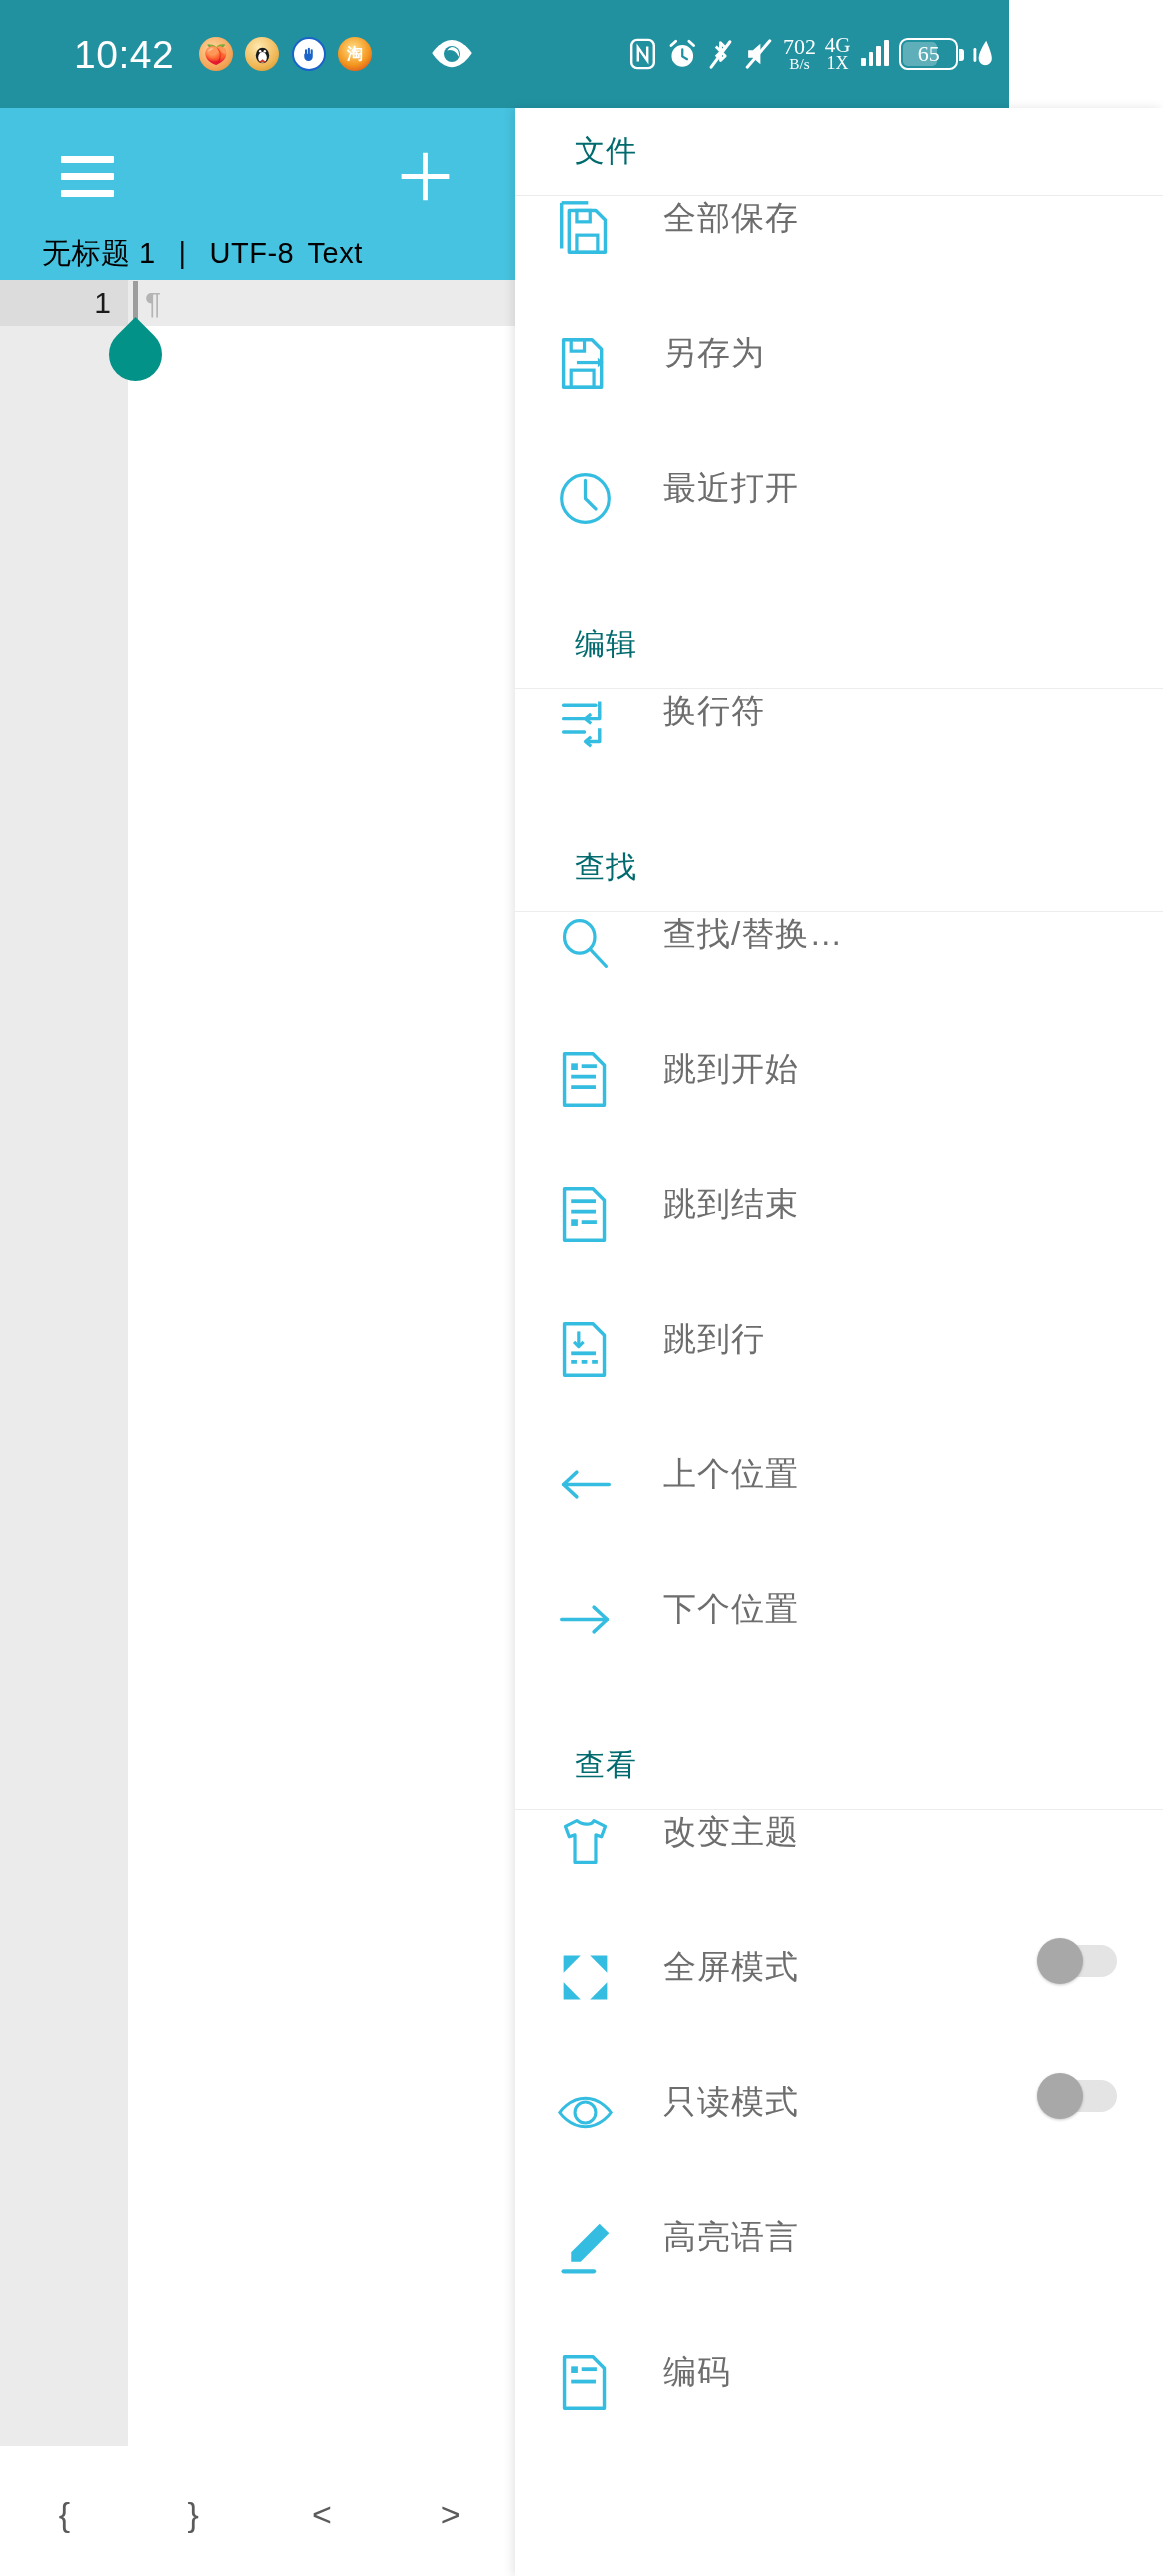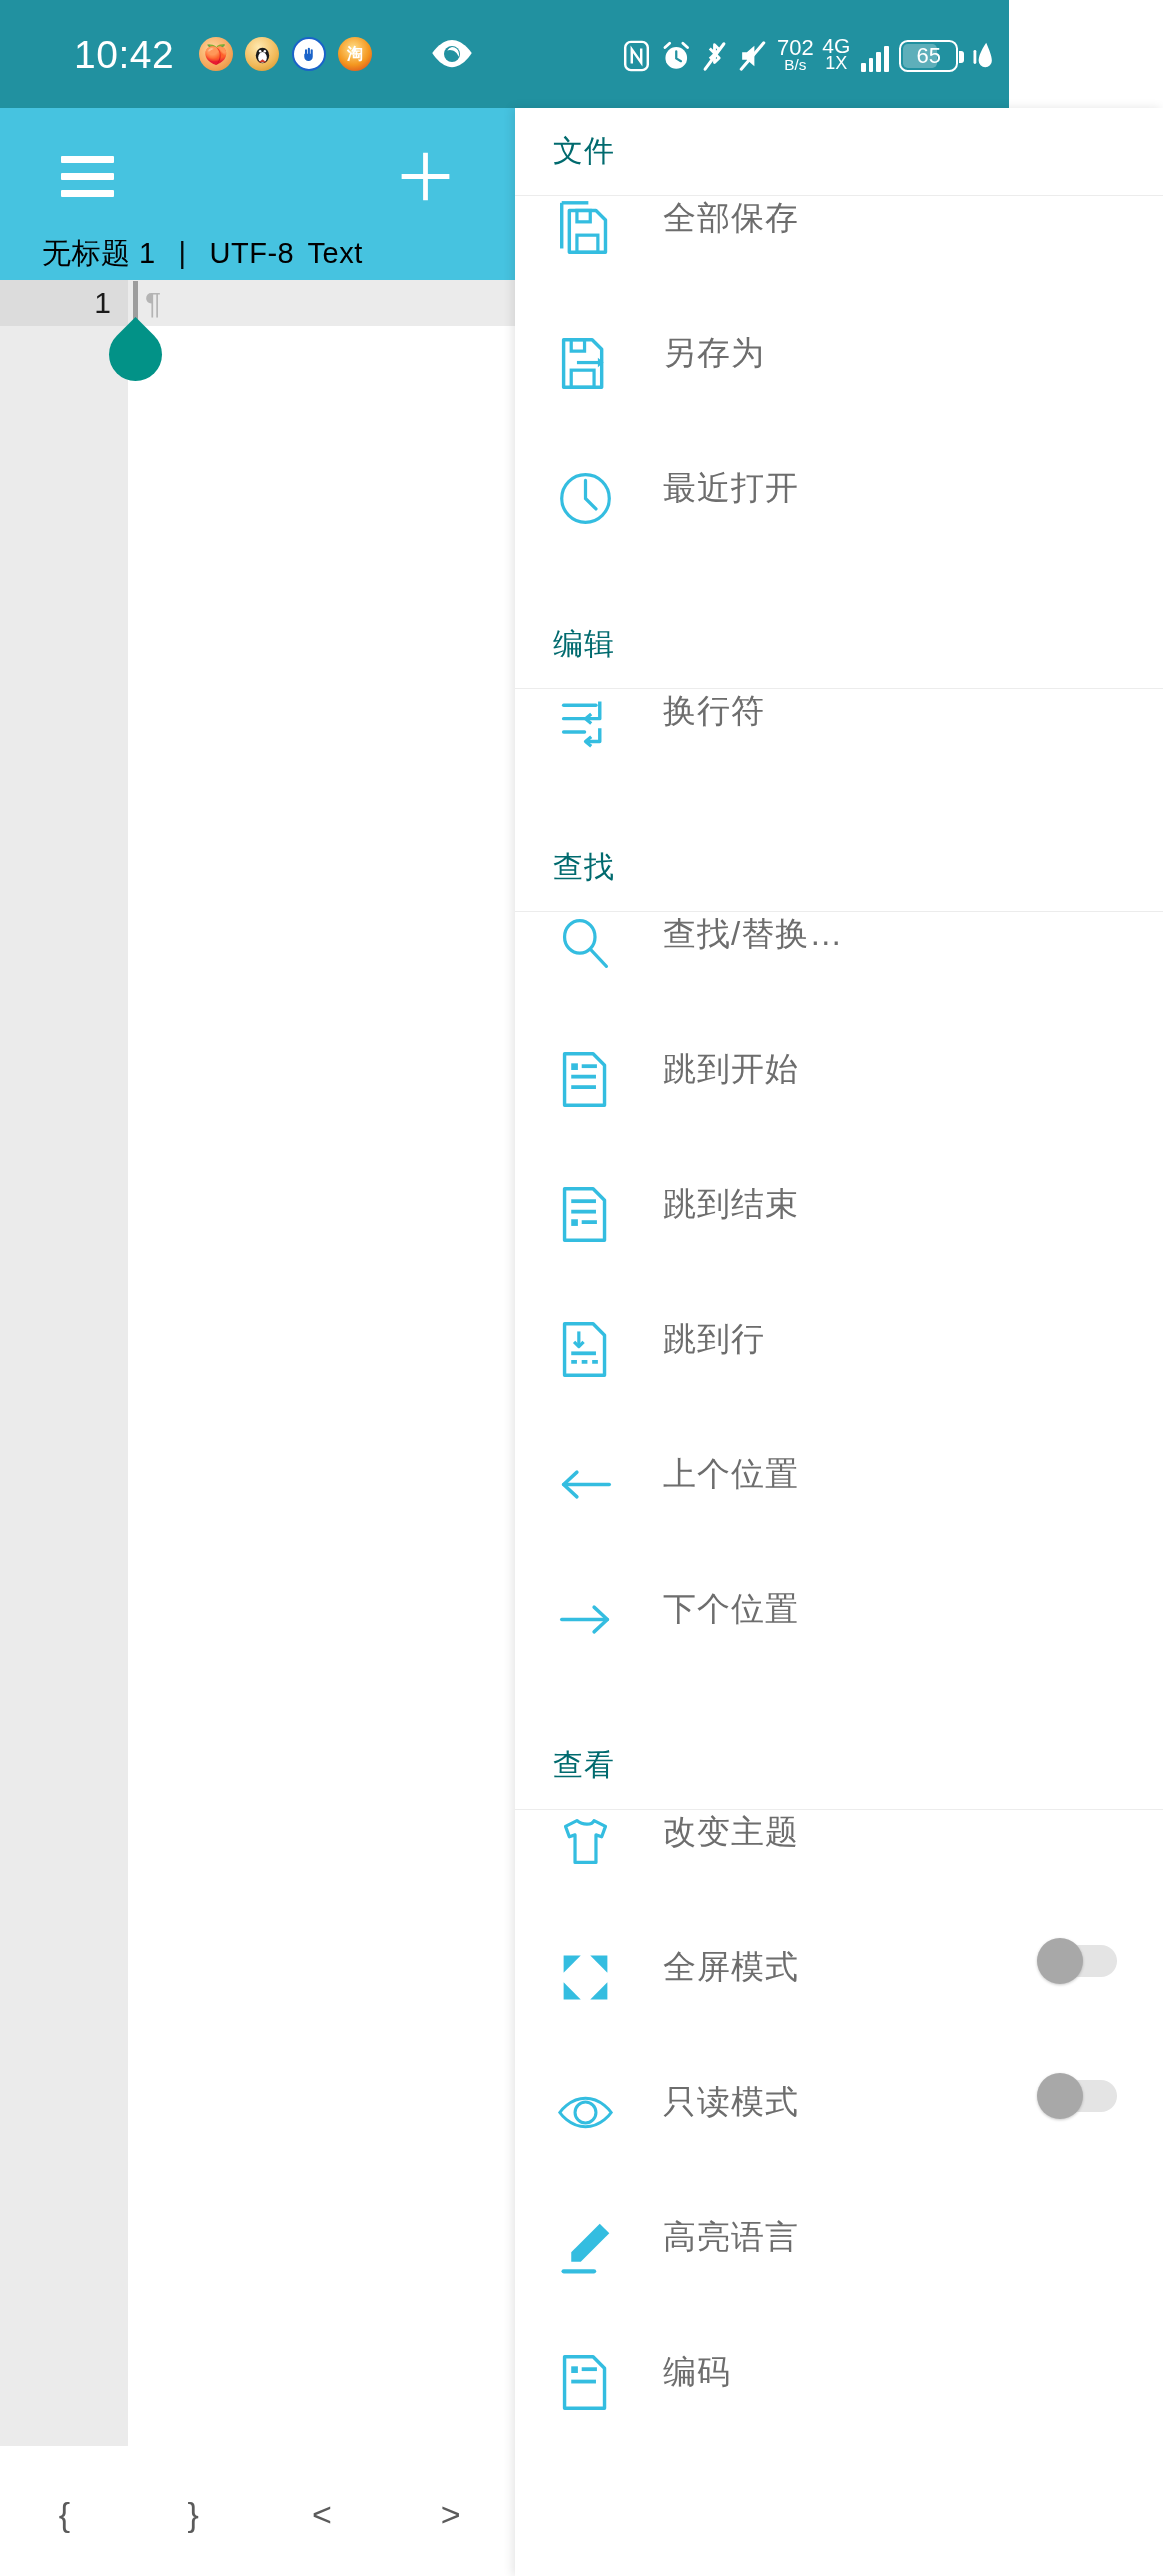--- a/index.html
+++ b/index.html
@@ -53,22 +53,23 @@
   .nb-qq { background: radial-gradient(circle at 40% 30%, #ffe9b0 0%, #f0b857 60%, #c98b22 100%); }
   .nb-blue { background: #ffffff; border: 2.9px solid #1a63c9; }
   .nb-tao { background: radial-gradient(circle at 45% 35%, #ffe08a 0%, #f4971f 55%, #d2371c 100%); }
   .peach-emoji { font-size: 19px; }
   .eye-notif { margin-left: 44px; display:flex; align-items:center; }
 
   .status-right {
     position: absolute;
     right: 15.3px;
     display: flex;
-    align-items: flex-end;
+    align-items: center;
     gap: 10.5px;
+    font-family: Liberation Serif, serif;
   }
   .sb-icon { display: flex; align-items: center; justify-content: center; }
   .net-speed {
     display: flex; flex-direction: column; align-items: center;
     line-height: 0.92; margin-right: -1.9px;
   }
   .net-speed .nv { font-size: 22px; font-weight: 400; }
   .net-speed .nu { font-size: 15.3px; font-weight: 400; }
   .net-4g {
     display: flex; flex-direction: column; align-items: center; line-height: 0.92;
@@ -214,21 +215,21 @@
     width: 649px;
     height: 2468px;
     background: #ffffff;
     box-shadow: -2.9px 0 9.5px rgba(0,0,0,0.10);
     overflow: hidden;
   }
   .menu-section-header {
     height: 88px;
     display: flex;
     align-items: center;
-    padding-left: 38px;
+    padding-left: 60px;
     font-size: 30px;
     color: #006a6e;
     border-bottom: 1.9px solid #ececec;
     letter-spacing: 1px;
   }
   .menu-item {
     height: 135px;
     display: flex;
     align-items: flex-start;
     padding-left: 38px;

